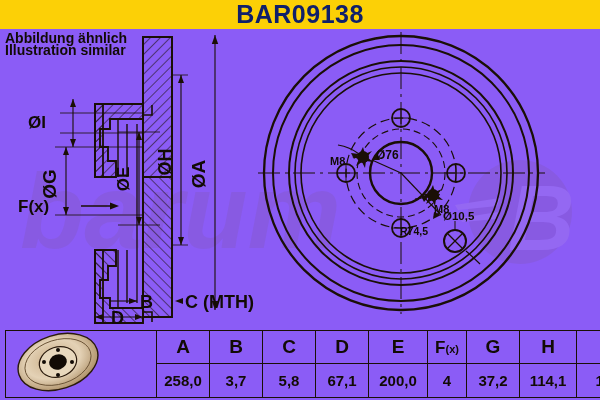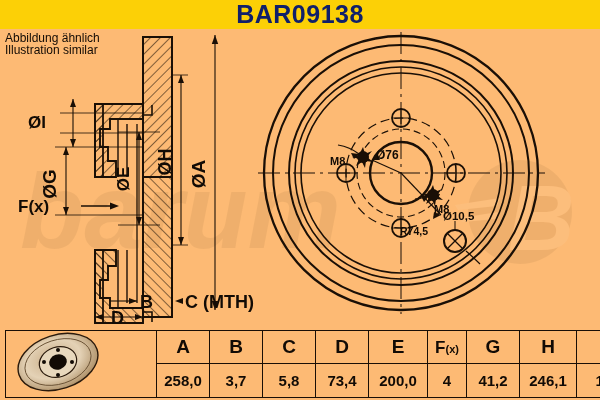--- a/index.html
+++ b/index.html
@@ -2,39 +2,39 @@
 <html><head>
 <meta charset="utf-8">
 <style>
   html,body{margin:0;padding:0;}
   body{
     width:600px;height:400px;overflow:hidden;
     background:#fae7d0;
     font-family:"Liberation Sans",sans-serif;
     color:#1a1008;
   }
-  #page{position:relative;width:600px;height:400px;background:#fdba74;}
+  #page{position:relative;width:600px;height:400px;background:#8b5cf6;}
 
   
   #header{
     position:absolute;left:0;top:0;width:600px;height:29px;
     background:#fcd006;
   }
   #header-title{
     position:absolute;left:0;top:0;width:600px;height:29px;
     display:flex;align-items:center;justify-content:center;
     font-size:25px;font-weight:bold;letter-spacing:.5px;
     color:#10206a;
     font-family:"Liberation Sans",sans-serif;
   }
 
   
   #illus-note{
     position:absolute;left:5px;top:33px;
-    font-size:12px;font-weight:normal;line-height:11.5px;
+    font-size:14px;font-weight:bold;line-height:11.5px;
     color:#120b05;
   }
 
   
   #watermark{
     position:absolute;left:0;top:150px;width:600px;height:130px;
     pointer-events:none;opacity:.085;
   }
 
   
@@ -273,23 +273,23 @@
       <th style="width: 58px;">E</th>
       <th style="width: 38px;"><span class="fx-label">F</span><span class="fx-sub">(x)</span></th>
       <th style="width: 52px;">G</th>
       <th style="width: 56px;">H</th>
       <th style="width: 66px;">I</th>
     </tr>
     <tr>
       <td class="val">258,0</td>
       <td class="val">3,7</td>
       <td class="val">5,8</td>
-      <td class="val">73,4</td>
+      <td class="val">67,1</td>
       <td class="val">200,0</td>
       <td class="val">4</td>
-      <td class="val">41,2</td>
-      <td class="val">246,1</td>
+      <td class="val">37,2</td>
+      <td class="val">114,1</td>
       <td class="val">14,5</td>
     </tr>
   </tbody>
     </table>
 
 </div>
 
 </body></html>

